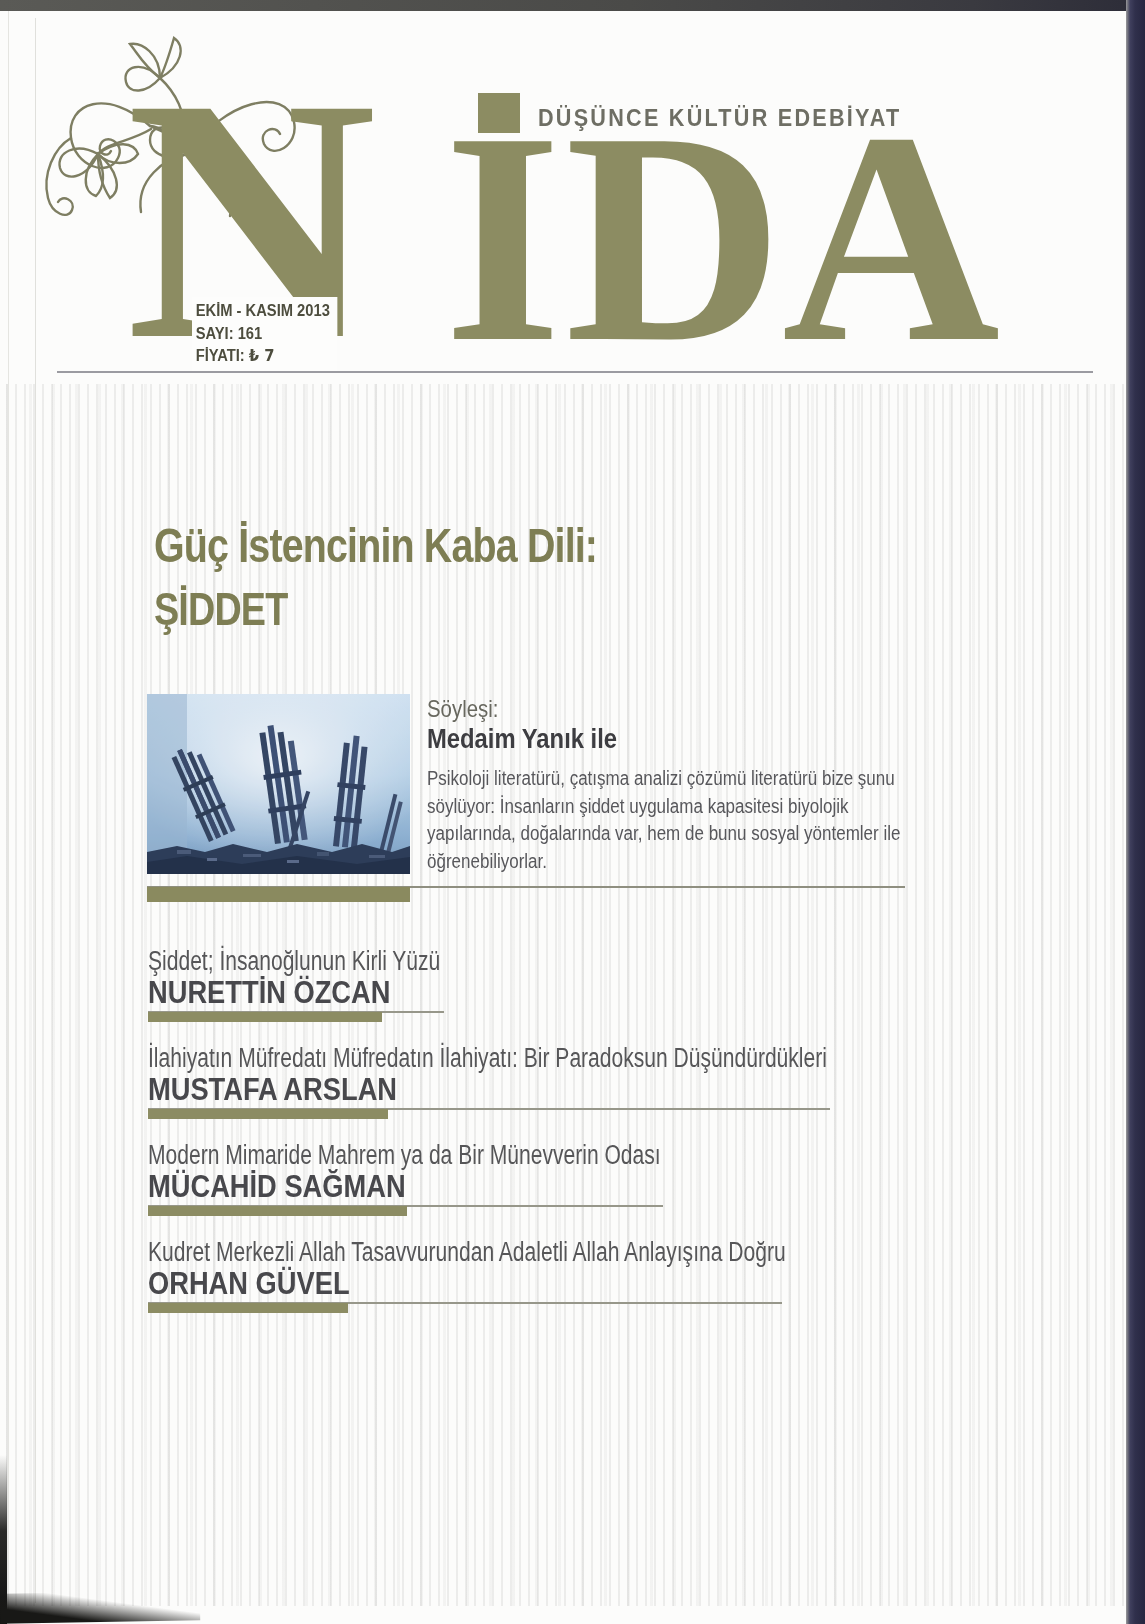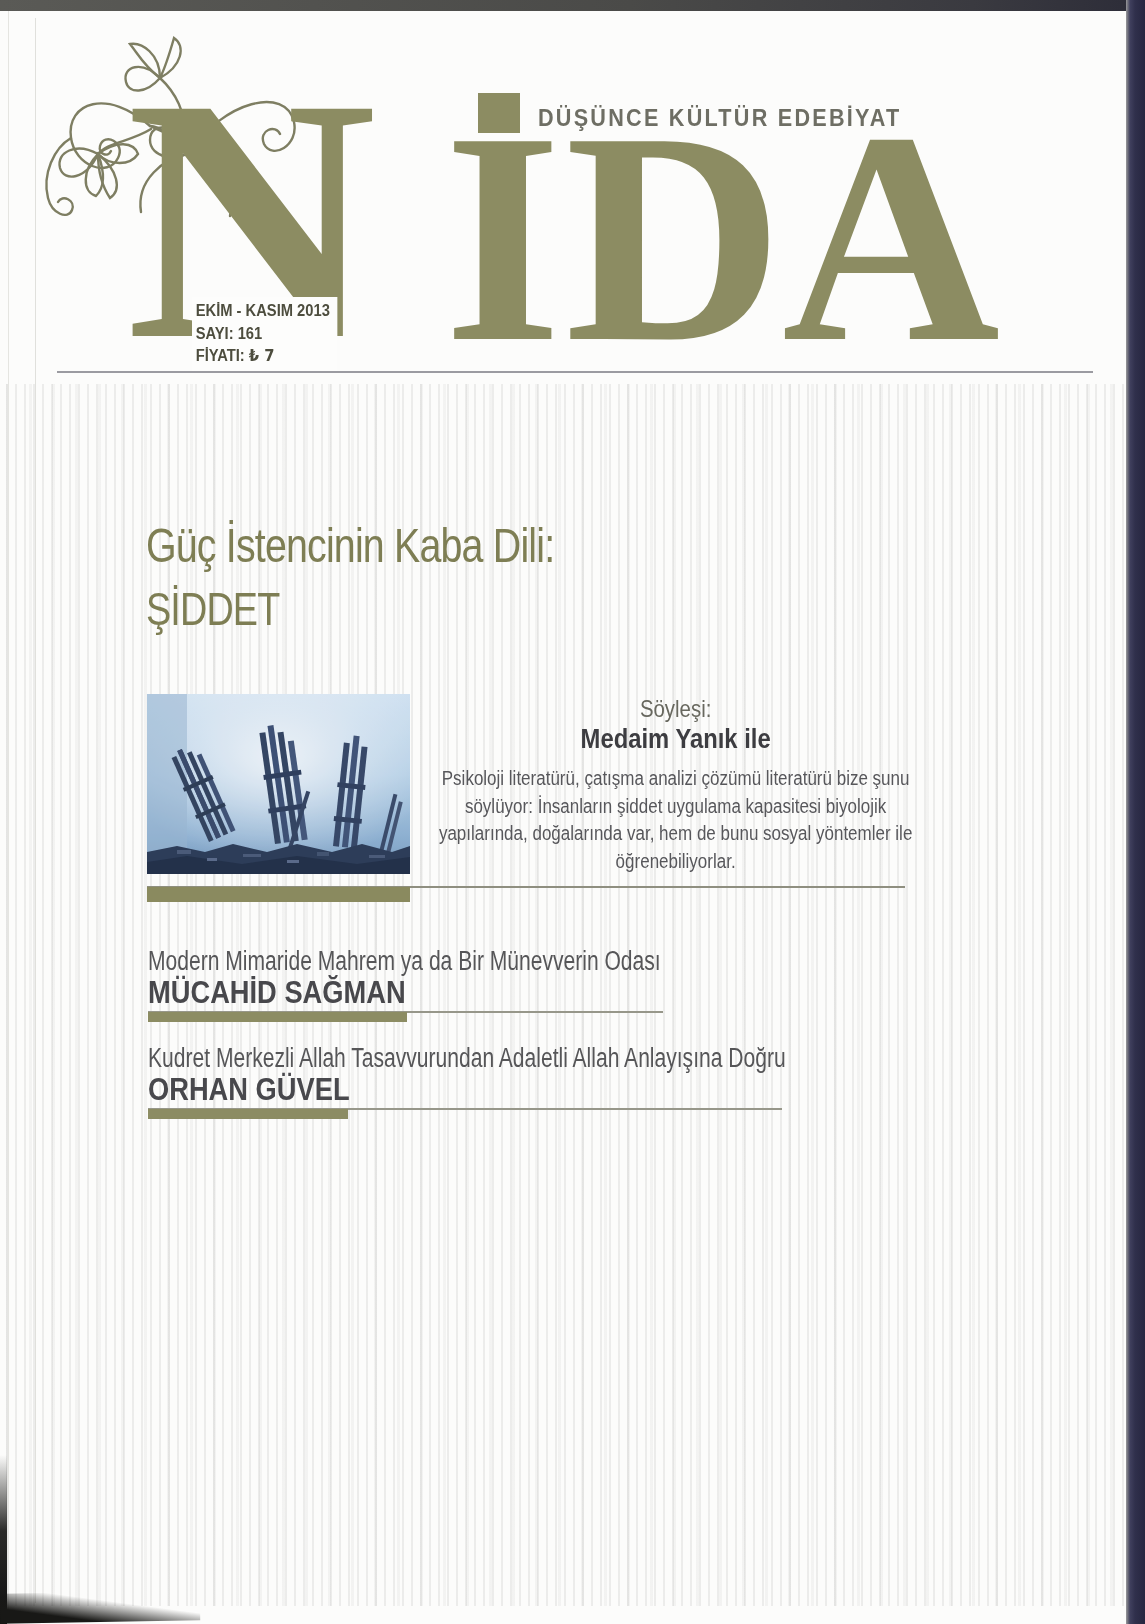--- a/index.html
+++ b/index.html
@@ -34,25 +34,25 @@
   .logo-a{left:782px;top:86px;font-size:302px;}
   .logo-dot{position:absolute;left:478px;top:93px;width:42px;height:40px;background:#8c8c62;}
   .tagline{position:absolute;left:538px;top:104px;font-size:24px;font-weight:bold;
     letter-spacing:2.5px;color:#6e6e64;transform:scaleX(.9);transform-origin:0 0;white-space:nowrap;}
   .issue{position:absolute;left:192px;top:297px;background:#fdfdfc;padding:3px 8px 3px 4px;
     font-size:16px;font-weight:bold;color:#4d4d3e;line-height:1.42;
     transform:scaleX(.92);transform-origin:0 0;white-space:nowrap;}
   .issue .lira{font-family:"DejaVu Sans", sans-serif;}
   .rule-logo{position:absolute;left:57px;top:371px;width:1036px;border-top:2px solid #9b9ba1;}
   
-  .cover-title{position:absolute;left:146px;top:518px;color:#7e7e54;font-weight:normal;}
+  .cover-title{position:absolute;left:154px;top:518px;color:#7e7e54;font-weight:bold;}
   .cover-title .l1{font-size:48px;line-height:56px;transform:scaleX(.82);transform-origin:0 0;white-space:nowrap;letter-spacing:-1px;}
   .cover-title .l2{font-size:46px;line-height:54px;margin-top:8px;transform:scaleX(.82);transform-origin:0 0;white-space:nowrap;letter-spacing:-1px;}
   .photo{position:absolute;left:147px;top:694px;width:263px;height:180px;}
-  .iv-text{position:absolute;left:427px;top:695px;width:585px;text-align:center;}
+  .iv-text{position:absolute;left:427px;top:695px;width:585px;}
   .iv-kicker{font-size:24px;color:#68685f;transform:scaleX(.85);transform-origin:0 0;white-space:nowrap;line-height:28px;}
   .iv-person{font-size:28px;font-weight:bold;color:#3d3d41;transform:scaleX(.85);transform-origin:0 0;white-space:nowrap;line-height:32px;}
   .iv-excerpt{margin-top:10px;font-size:20px;line-height:27.5px;color:#57575b;
     transform:scaleX(.85);transform-origin:0 0;width:585px;}
   .iv-rule{position:absolute;left:147px;top:886px;width:758px;height:16px;}
   .iv-rule .line{position:absolute;left:0;top:0;width:758px;border-top:2px solid #8f8f80;}
   .iv-rule .bar{position:absolute;left:0;top:1px;width:263px;height:15px;background:#8a8a5f;}
   
   .articles{position:absolute;left:148px;top:946px;width:880px;}
   .entry{margin-bottom:20px;}
@@ -181,22 +181,38 @@
     <div class="iv-excerpt">Psikoloji literatürü, çatışma analizi çözümü literatürü bize şunu söylüyor: İnsanların şiddet uygulama kapasitesi biyolojik yapılarında, doğalarında var, hem de bunu sosyal yöntemler ile öğrenebiliyorlar.</div>
   </div>
 
   <div class="iv-rule">
     <div class="line"></div>
     <div class="bar"></div>
   </div>
 
   <div class="articles">
 
-
-
+    <div class="entry">
+      <div class="t">Şiddet; İnsanoğlunun Kirli Yüzü</div>
+      <div class="a">NURETTİN ÖZCAN</div>
+      <div class="rule">
+        <div class="line" style="width:296px;"></div>
+        <div class="bar" style="width:234px;"></div>
+      </div>
+    </div>
+
+
+    <div class="entry">
+      <div class="t">İlahiyatın Müfredatı Müfredatın İlahiyatı: Bir Paradoksun Düşündürdükleri</div>
+      <div class="a">MUSTAFA ARSLAN</div>
+      <div class="rule">
+        <div class="line" style="width:682px;"></div>
+        <div class="bar" style="width:240px;"></div>
+      </div>
+    </div>
 
 
     <div class="entry">
       <div class="t">Modern Mimaride Mahrem ya da Bir Münevverin Odası</div>
       <div class="a">MÜCAHİD SAĞMAN</div>
       <div class="rule">
         <div class="line" style="width:515px;"></div>
         <div class="bar" style="width:259px;"></div>
       </div>
     </div>

